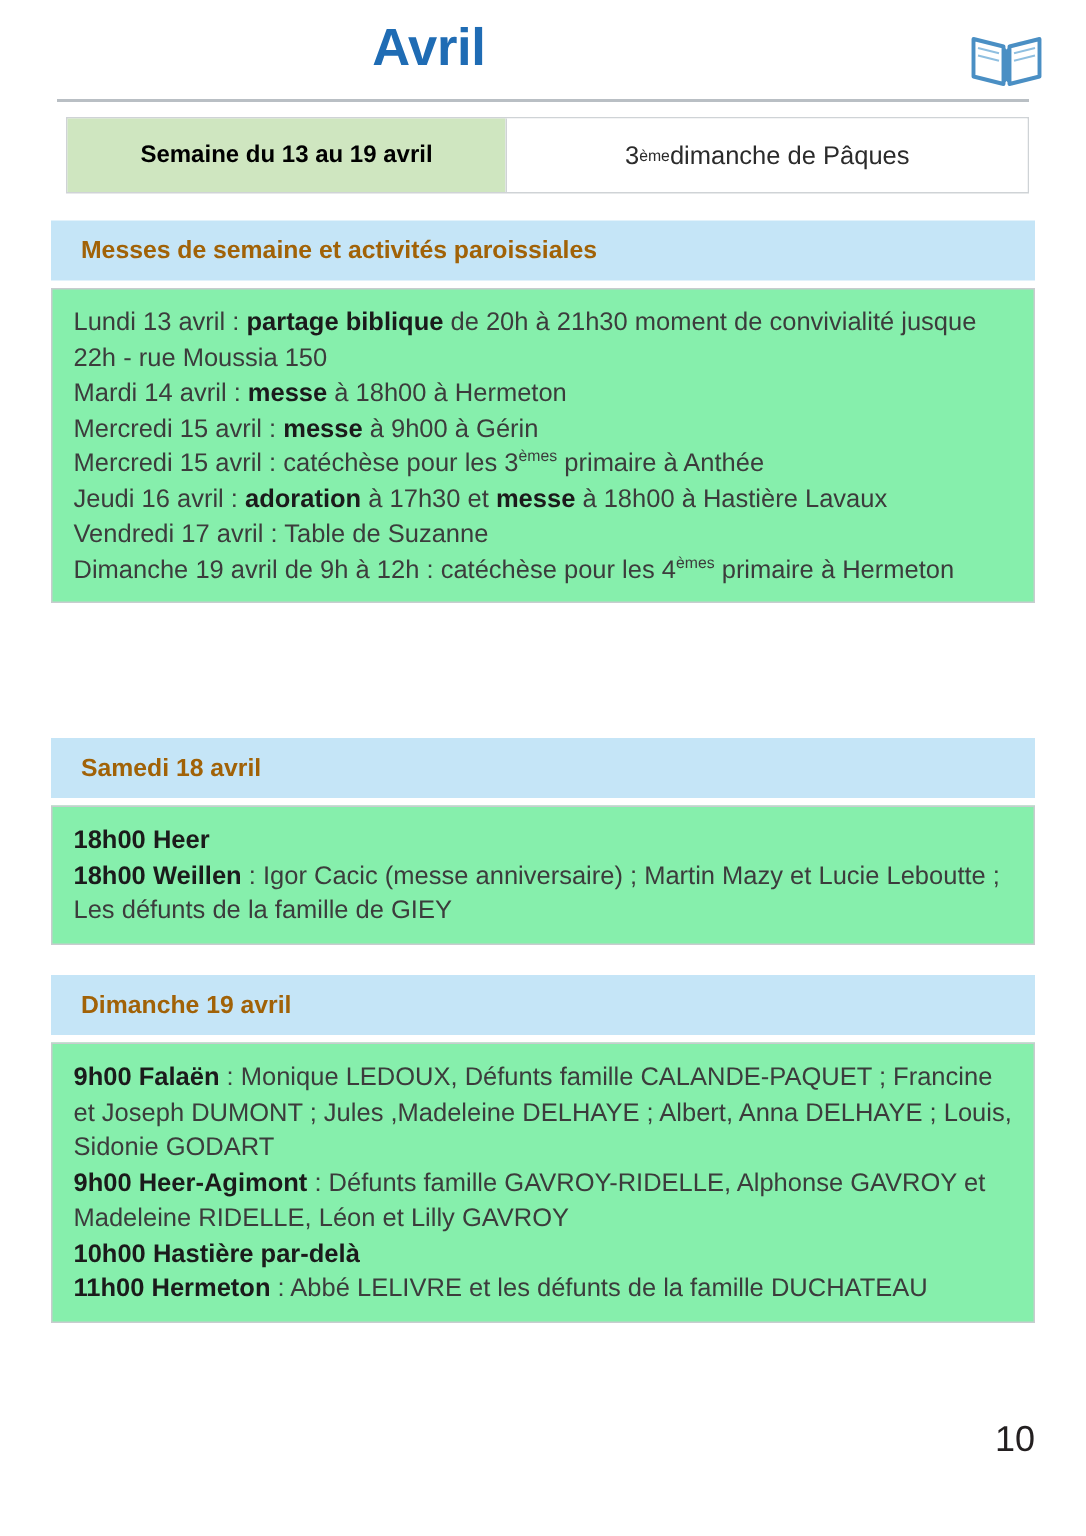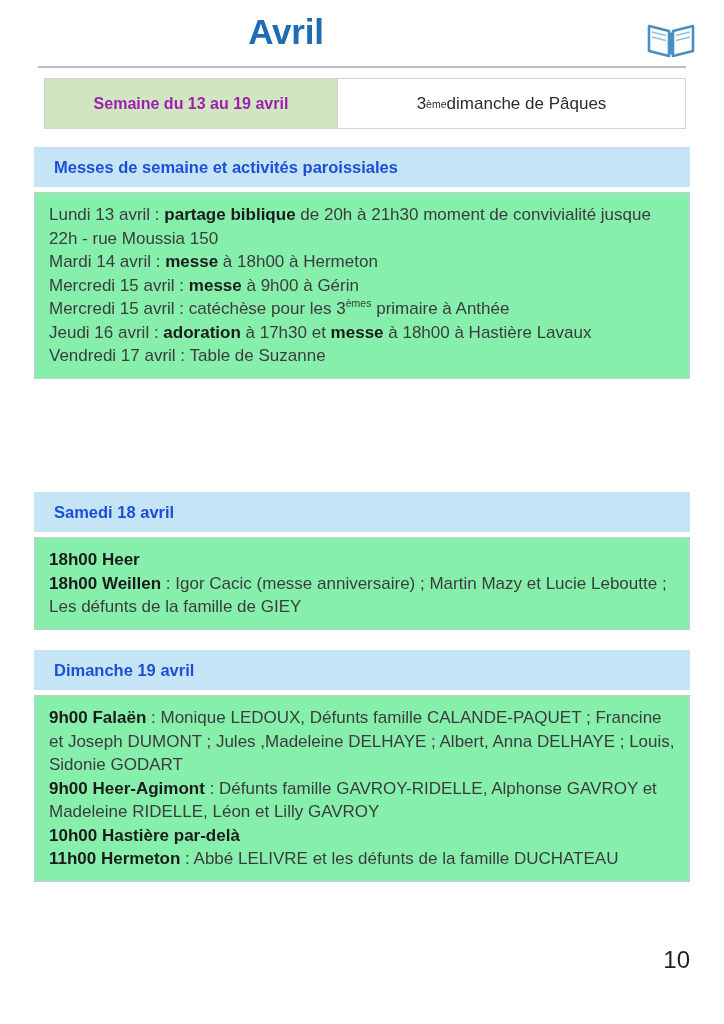--- a/index.html
+++ b/index.html
@@ -71,21 +71,21 @@
     display: flex;
   }
   .week-cell {
     width: 292px;
     background: #cfe6c0;
     display: flex;
     align-items: center;
     justify-content: center;
     font-size: 16px;
     font-weight: bold;
-    color: #a21caf;
+    color: #000000;
     box-sizing: border-box;
   }
   .sunday-cell {
     flex: 1;
     background: #ffffff;
     border-left: 1px solid #cfd3d6;
     display: flex;
     align-items: center;
     justify-content: center;
     font-size: 17px;
@@ -103,21 +103,21 @@
     position: absolute;
     left: 34px;
     width: 656px;
   }
   .section-header {
     background: #c5e5f7;
     box-sizing: border-box;
     padding: 9px 0 9px 20px;
     font-size: 16.5px;
     font-weight: bold;
-    color: #1d4ed8;
+    color: #a16207;
     line-height: 22px;
   }
   .section-body {
     border: 1px solid #c8cccf;
     border-top: none;
     background: #86efac;
     box-sizing: border-box;
     padding: 10px 12px 10px 14px;
   }
   .section-body.detached {
@@ -190,20 +190,21 @@
 
   <div class="section" id="section-weekday">
     <div class="section-header">Messes de semaine et activités paroissiales</div>
     <div class="section-body detached">
         <p class="line">Lundi 13 avril : <b>partage biblique</b> de 20h à 21h30 moment de convivialité jusque 22h - rue Moussia 150</p>
         <p class="line">Mardi 14 avril : <b>messe</b> à 18h00 à Hermeton</p>
         <p class="line">Mercredi 15 avril : <b>messe</b> à 9h00 à Gérin</p>
         <p class="line">Mercredi 15 avril : catéchèse pour les 3<sup>èmes</sup> primaire à Anthée</p>
         <p class="line">Jeudi 16 avril : <b>adoration</b> à 17h30 et <b>messe</b> à 18h00 à Hastière Lavaux</p>
         <p class="line">Vendredi 17 avril : Table de Suzanne</p>
+        <p class="line">Dimanche 19 avril de 9h à 12h : catéchèse pour les 4<sup>èmes</sup> primaire à Hermeton</p>
       </div>
   </div>
 
   <div class="section" id="section-saturday">
     <div class="section-header">Samedi 18 avril</div>
     <div class="section-body detached">
         <p class="line"><b>18h00 Heer</b></p>
         <p class="line"><b>18h00 Weillen</b> : Igor Cacic (messe anniversaire) ; Martin Mazy et Lucie Leboutte ; Les défunts de la famille de GIEY</p>
       </div>
   </div>

